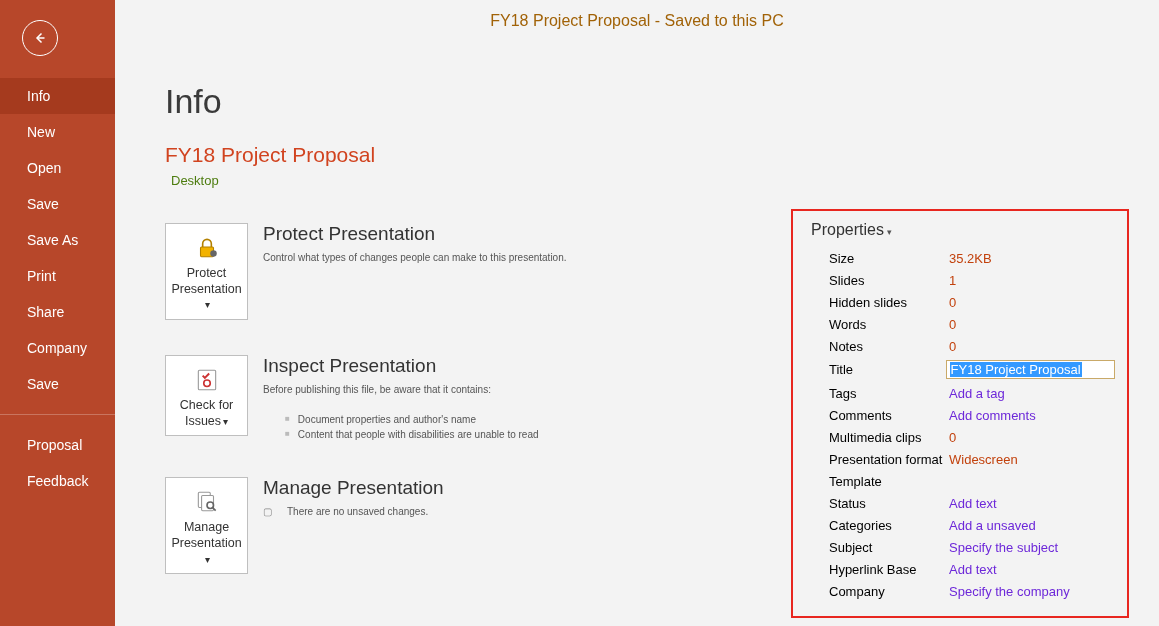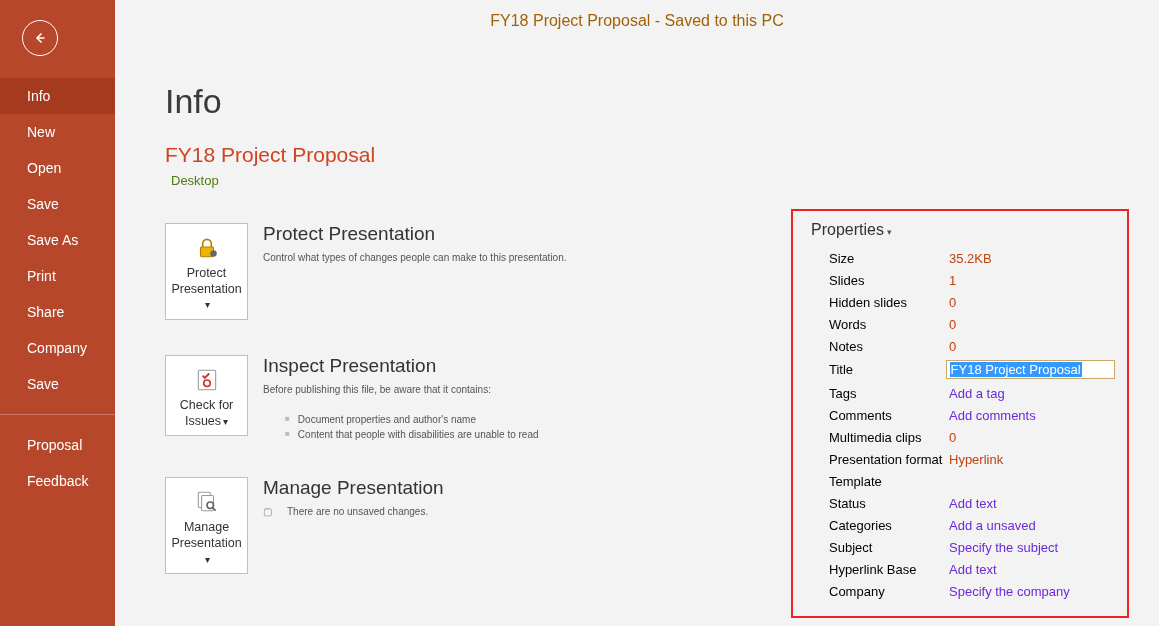--- a/index.html
+++ b/index.html
@@ -290,21 +290,21 @@
         <div class="prop-row">
           <div class="prop-label">Comments</div>
           <div class="prop-val placeholder">Add comments</div>
         </div>
         <div class="prop-row">
           <div class="prop-label">Multimedia clips</div>
           <div class="prop-val">0</div>
         </div>
         <div class="prop-row">
           <div class="prop-label">Presentation format</div>
-          <div class="prop-val">Hyperlink</div>
+          <div class="prop-val">Widescreen</div>
         </div>
         <div class="prop-row">
           <div class="prop-label">Template</div>
           <div class="prop-val"></div>
         </div>
         <div class="prop-row">
           <div class="prop-label">Status</div>
           <div class="prop-val placeholder">Add text</div>
         </div>
         <div class="prop-row">

